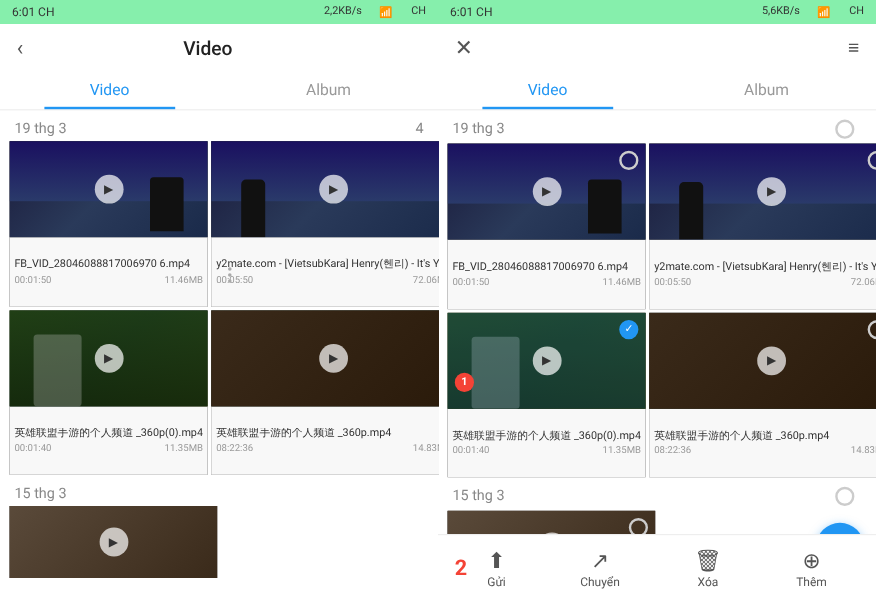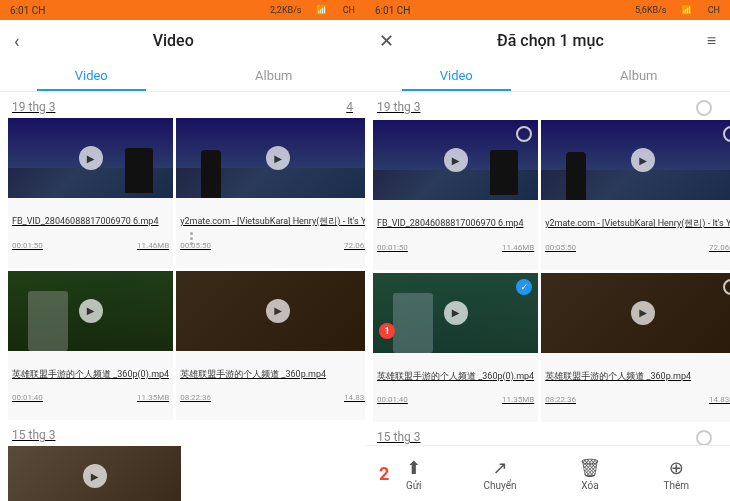--- a/index.html
+++ b/index.html
@@ -15,21 +15,21 @@
     .phone-panel {
       width: 365px;
       height: 501px;
       background: #fff;
       display: flex;
       flex-direction: column;
       overflow: hidden;
     }
     .status-bar {
       height: 20px;
-      background: #f97316;
+      background: #86efac;
       display: flex;
       align-items: center;
       justify-content: space-between;
       padding: 0 10px;
       font-size: 10px;
       color: #333;
     }
     .status-icons {
       display: flex;
       align-items: center;
@@ -137,21 +137,21 @@
       font-size: 9px;
       color: #333;
       line-height: 1.3;
       white-space: nowrap;
       overflow: hidden;
       text-overflow: ellipsis;
     }
     .video-meta {
       display: flex;
       justify-content: space-between;
-      margin-top: 13px;
+      margin-top: 1px;
     }
     .video-duration {
       font-size: 8px;
       color: #999;
     }
     .video-size {
       font-size: 8px;
       color: #999;
     }
     .divider-line {
@@ -171,21 +171,20 @@
     .dot {
       width: 3px;
       height: 3px;
       border-radius: 50%;
       background: #aaa;
     }
     .content-area {
       flex: 1;
       overflow-y: auto;
       padding-bottom: 4px;
-      text-decoration: underline;
     }
     .content-area::-webkit-scrollbar { display: none; }
 
     
     .right-panel {
       width: 365px;
       height: 501px;
       background: #fff;
       display: flex;
       flex-direction: column;
@@ -461,21 +460,20 @@
     <span>6:01 CH</span>
     <div class="status-icons">
       <span>5,6KB/s</span>
       <span>📶</span>
       <span>CH</span>
     </div>
   </div>
 
   <div class="selection-header">
     <span class="header-icon">✕</span>
-    <span class="header-title">Đã chọn 1 mục</span>
     <span class="filter-icon">≡</span>
   </div>
 
   <div class="tabs">
     <div class="tab active">
       <span>Video</span>
     </div>
     <div class="tab">
       <span>Album</span>
     </div>

